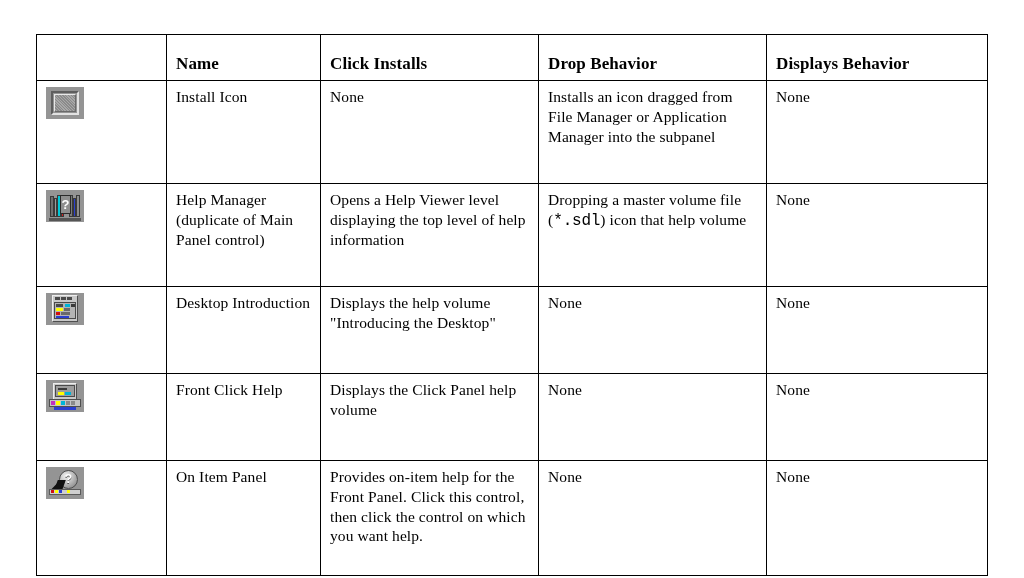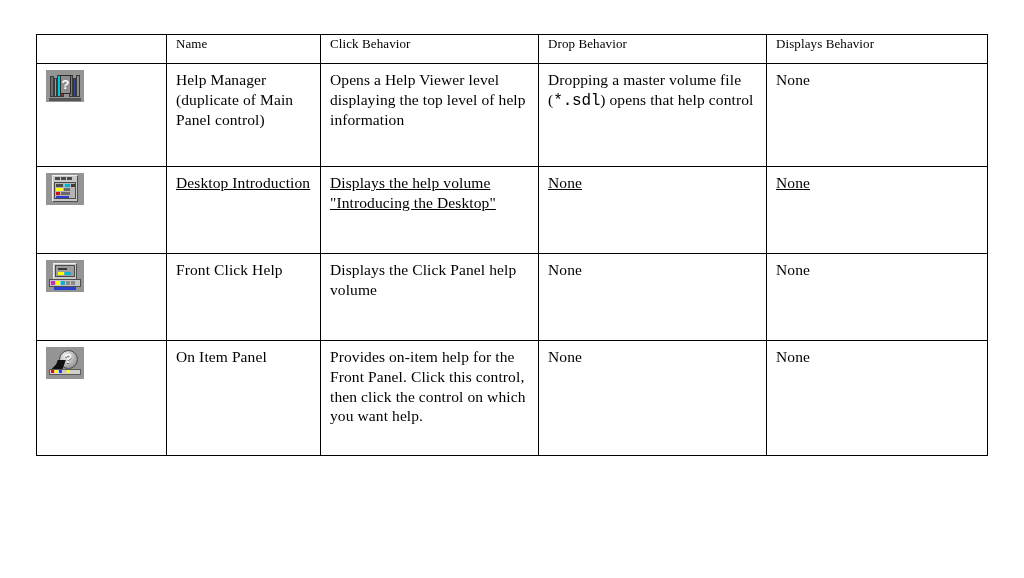--- a/index.html
+++ b/index.html
@@ -37,43 +37,43 @@
     vertical-align: top;
     padding: 6px 9px 8px 9px;
     font-size: 15.5px;
     line-height: 1.28;
     font-weight: normal;
     text-align: left;
     letter-spacing: 0.1px;
   }
 
   table.behavior-table thead th {
-    font-weight: normal;
-    font-size: 13px;
-    padding-top: 1px;
+    font-weight: bold;
+    font-size: 17px;
+    padding-top: 18px;
     padding-bottom: 5px;
     height: 22px;
   }
 
   
   col.c-icon  { width: 130px; }
   col.c-name  { width: 154px; }
   col.c-click { width: 218px; }
   col.c-drop  { width: 228px; }
   col.c-ind   { width: 221px; }
 
   td.icon-cell {
     text-align: center;
     vertical-align: top;
     padding-top: 14px;
   }
 
   .row-install td   { height: 88px; }
   .row-help     td  { height: 88px; }
-  .row-desktop  td  { height: 72px; text-decoration: underline; }
+  .row-desktop  td  { height: 72px; }
   .row-front    td  { height: 72px; }
   .row-onitem   td  { height: 100px; }
 
   .mono {
     font-family: "Liberation Mono", "DejaVu Sans Mono", monospace;
     font-size: 16px;
     letter-spacing: -0.2px;
   }
 
   
@@ -218,47 +218,59 @@
       <col class="c-icon">
         <col class="c-name">
         <col class="c-click">
         <col class="c-drop">
         <col class="c-ind">
     </colgroup>
     <thead>
       <tr>
         <th></th>
         <th>Name</th>
-        <th>Click Behavior</th>
+        <th>Click Installs</th>
         <th>Drop Behavior</th>
         <th>Displays Behavior</th>
       </tr>
     </thead>
     <tbody>
 
+      <tr class="row-install">
+        <td class="icon-cell">
+          <span class="icon icon-install">
+            <span class="frame-outer"></span>
+            <span class="frame-inner"></span>
+          </span>
+        </td>
+        <td>Install Icon</td>
+        <td>None</td>
+        <td>Installs an icon dragged from File Manager or Application Manager into the subpanel</td>
+        <td>None</td>
+      </tr>
 
       <tr class="row-help">
         <td class="icon-cell">
           <span class="icon icon-books">
             <span class="shelf">
               <span class="bk" style="left:0px;  width:4px;  height:21px; background:#6f6f6f;"></span>
               <span class="bk" style="left:4px;  width:3px;  height:19px; background:#9a9a9a;"></span>
               <span class="bk" style="left:7px;  width:4px;  height:22px; background:#00c8d8;"></span>
               <span class="bk" style="left:11px; width:3px;  height:20px; background:#d02020;"></span>
               <span class="bk" style="left:19px; width:4px;  height:22px; background:#7a7a7a;"></span>
               <span class="bk" style="left:23px; width:3px;  height:19px; background:#2a3fd0;"></span>
               <span class="bk" style="left:26px; width:4px;  height:22px; background:#8d8d8d;"></span>
             </span>
             <span class="qmark">?</span>
             <span class="base"></span>
           </span>
         </td>
         <td>Help Manager (duplicate of Main Panel control)</td>
         <td>Opens a Help Viewer level displaying the top level of help information</td>
-        <td><span>Dropping a master volume file (</span><span class="mono">*.sdl</span><span>) opens that help control</span></td>
+        <td><span>Dropping a master volume file (</span><span class="mono">*.sdl</span><span>) icon that help volume</span></td>
         <td>None</td>
       </tr>
 
       <tr class="row-desktop">
         <td class="icon-cell">
           <span class="icon">
             <span class="mon-body" style="left:6px; top:2px; width:26px; height:27px;"></span>
             <span class="px" style="left:9px;  top:4px; width:5px; height:3px; background:#4a4a4a;"></span>
             <span class="px" style="left:15px; top:4px; width:5px; height:3px; background:#4a4a4a;"></span>
             <span class="px" style="left:21px; top:4px; width:5px; height:3px; background:#4a4a4a;"></span>

